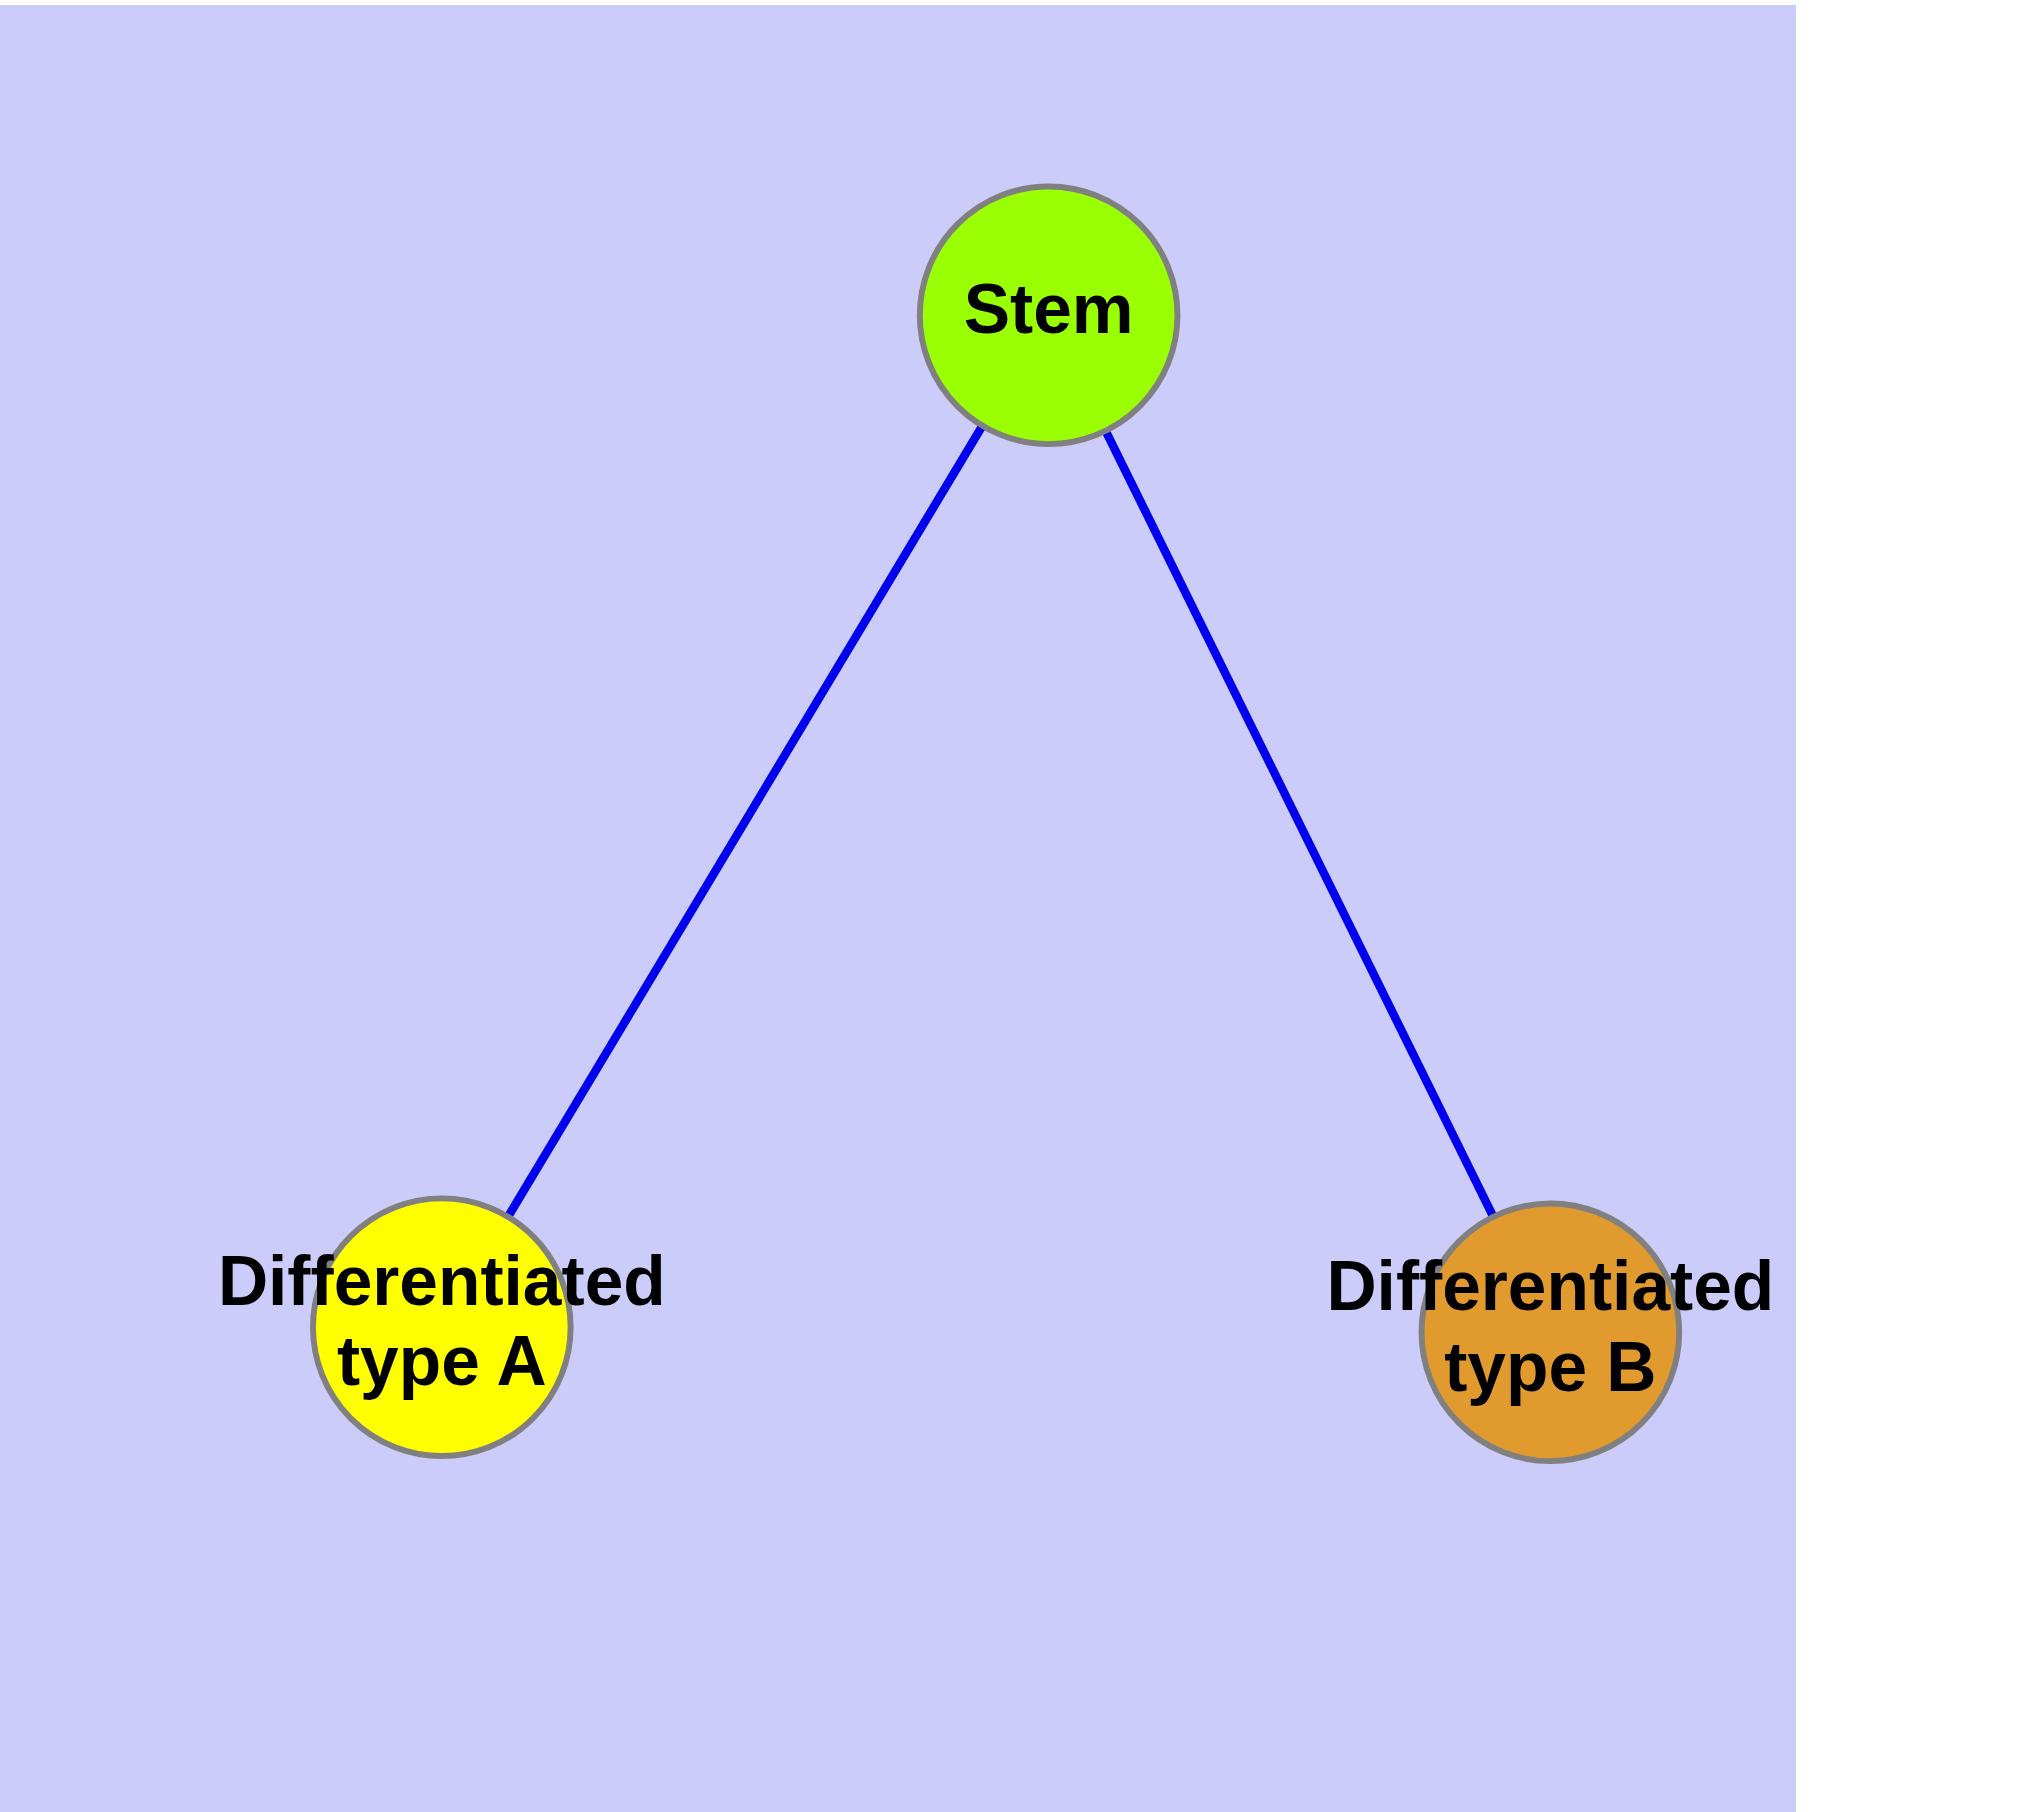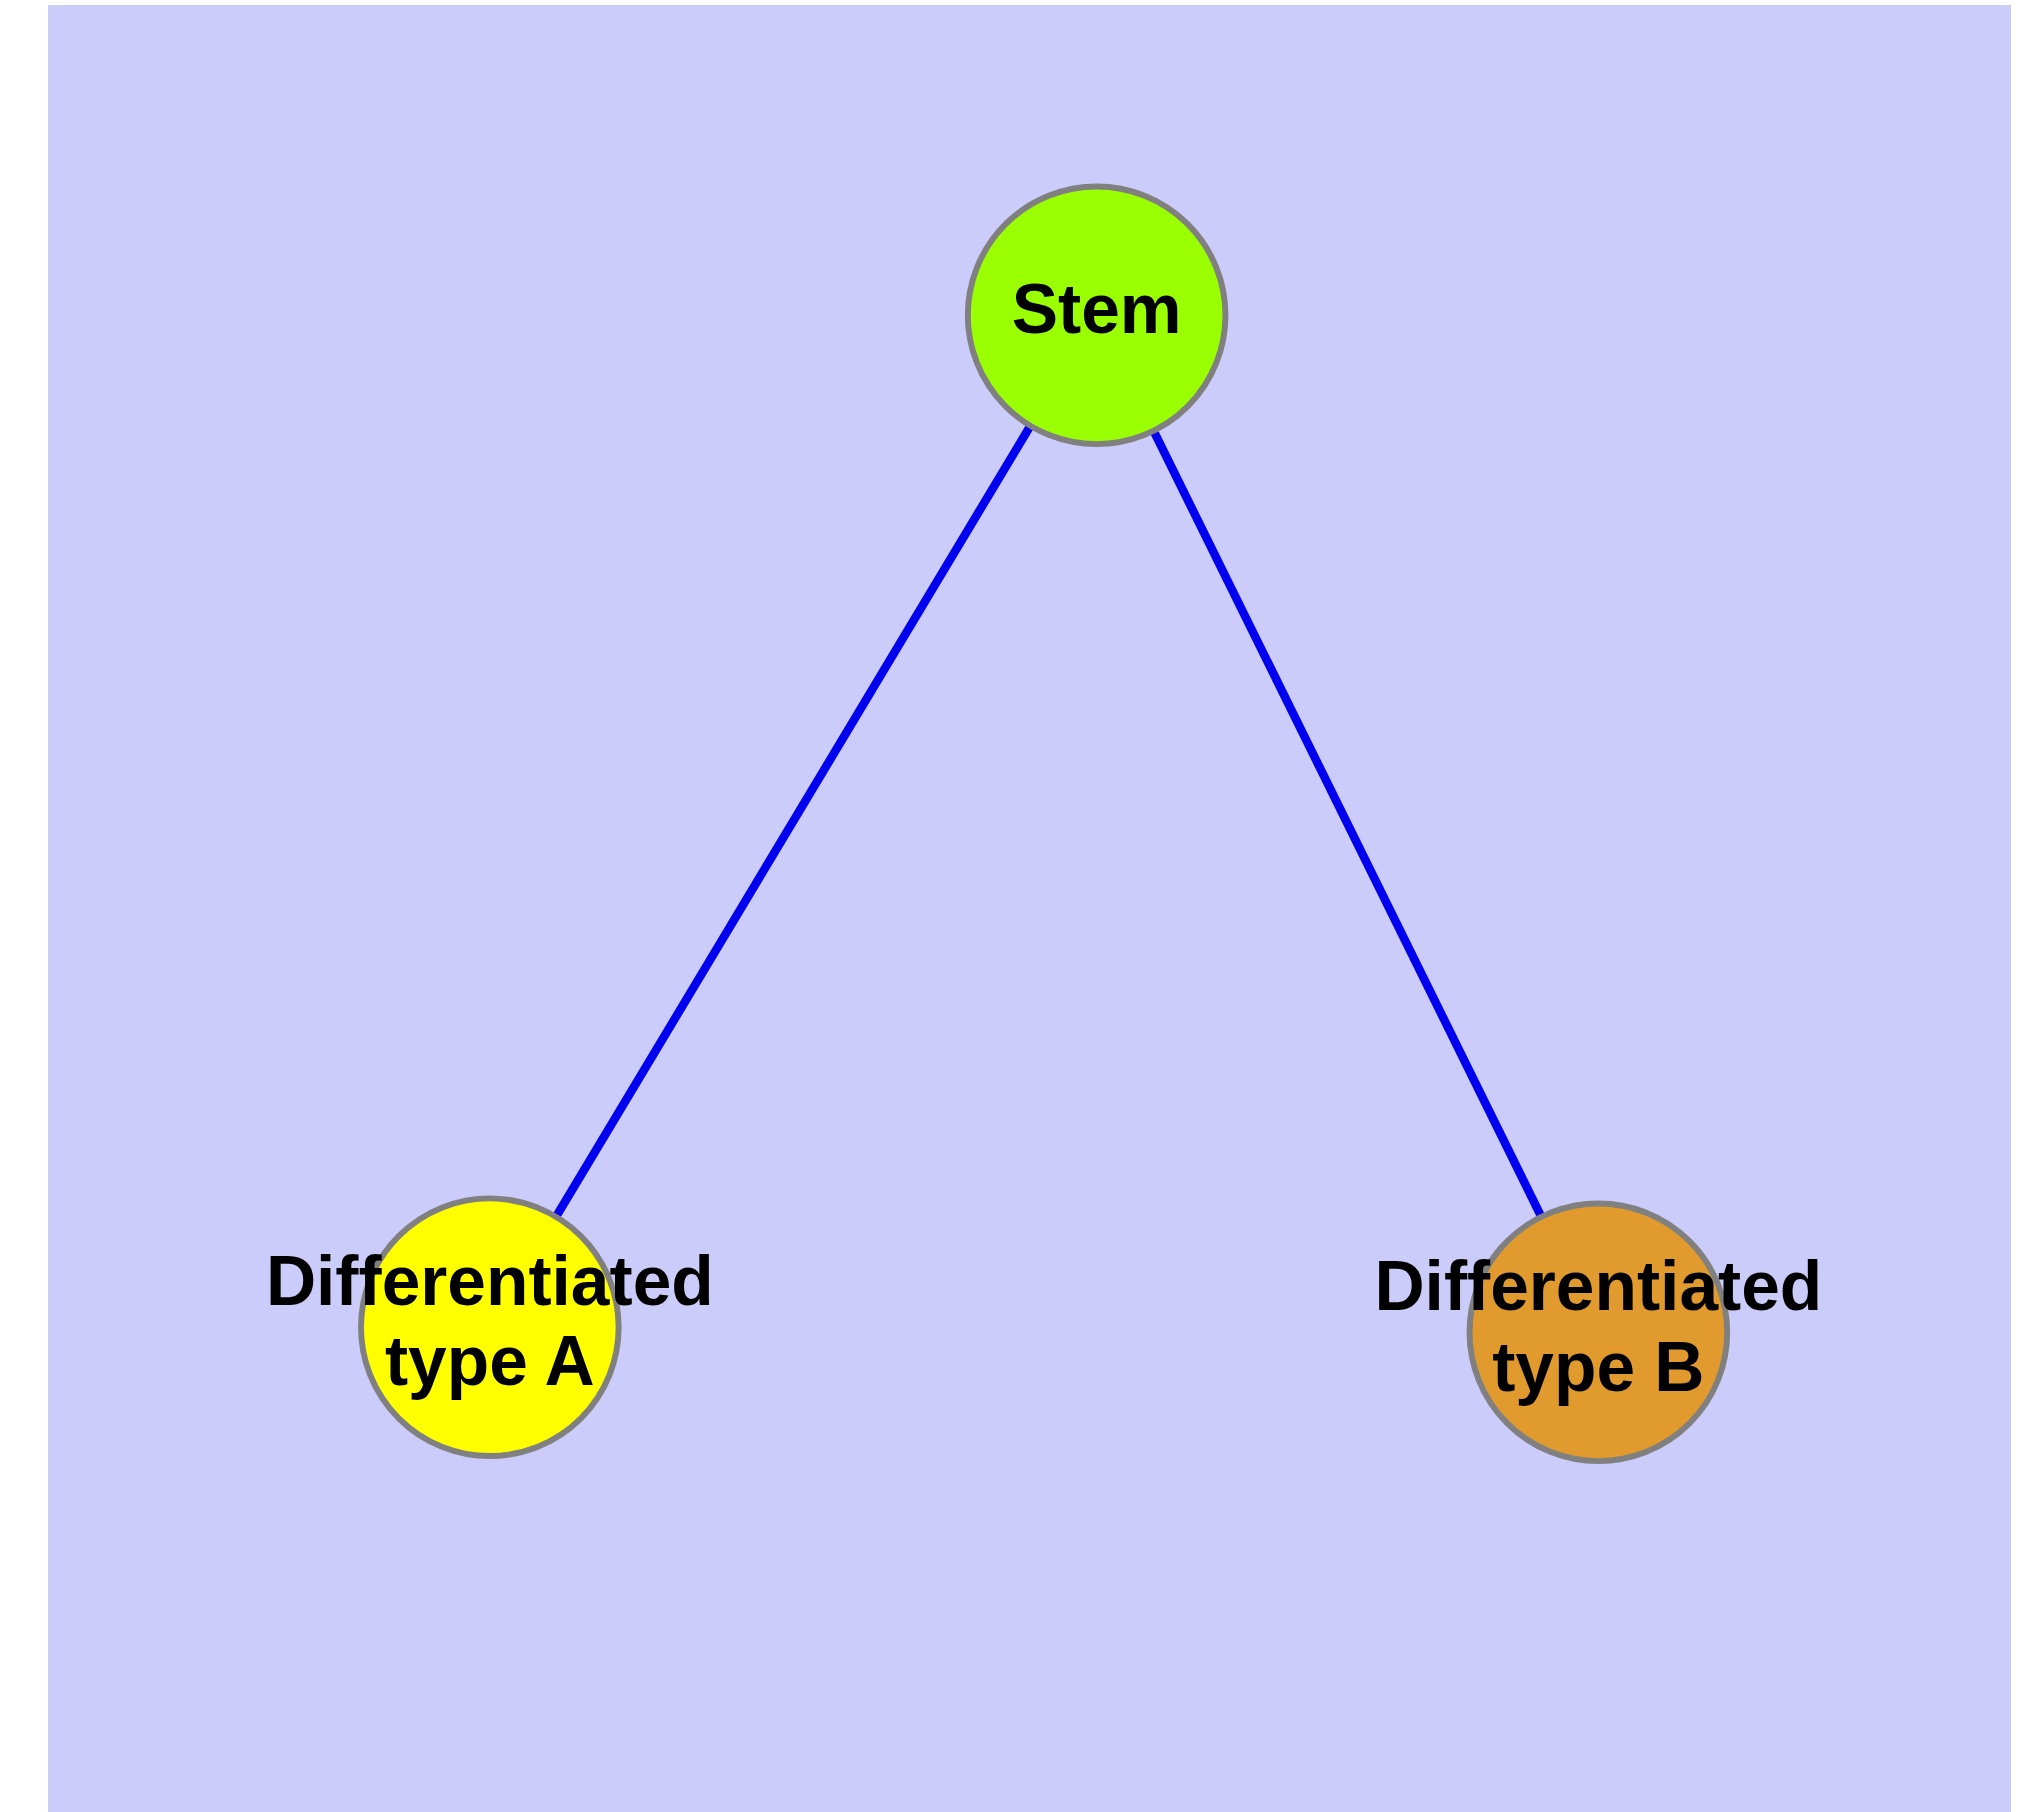--- a/index.html
+++ b/index.html
@@ -3,26 +3,25 @@
 <meta charset="utf-8">
 <title>Cell Differentiation Graph</title>
 <style>
   html, body {
     margin: 0;
     padding: 0;
     background: #ffffff;
   }
   #canvas {
     position: relative;
-    width: 1963px;
+    width: 1796px;
     height: 1812px;
     overflow: hidden;
     background: #ffffff;
     font-family: "Liberation Sans", "DejaVu Sans", sans-serif;
-    margin-left: 48px;
   }
   #plot-area {
     position: absolute;
     left: 0;
     top: 5.1px;
     width: 2021px;
     height: 1807px;
     background: #ccccfa;
   }
   #graph-svg {

